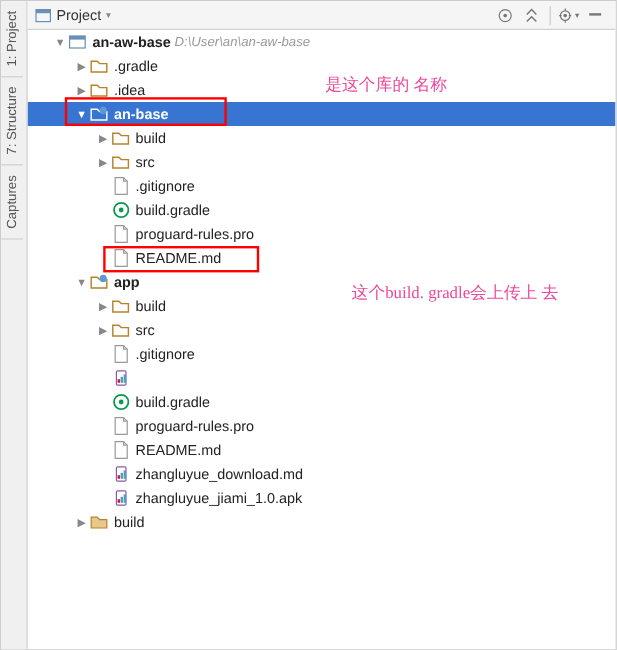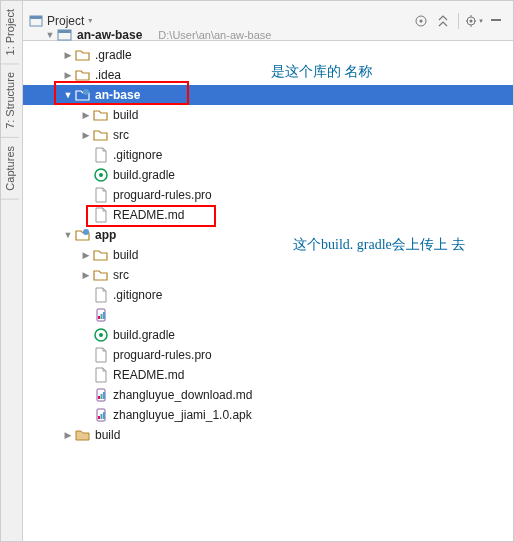--- a/index.html
+++ b/index.html
@@ -28,21 +28,21 @@
       color: #555;
       padding: 8px 3px;
       display: flex;
       align-items: center;
       gap: 4px;
       border-top: 1px solid #d0d0d0;
     }
     .header {
       position: absolute;
       left: 22px; top: 0; right: 0;
-      height: 40px;
+      height: 24px;
       background: #f5f5f5;
       border-bottom: 1px solid #d0d0d0;
       display: flex;
       align-items: center;
       padding: 0 6px;
     }
     .header .title { flex: 0 0 auto; display: flex; align-items: center; gap: 4px; color: #333; }
     .header .spacer { flex: 1; }
     .header .toolbtn {
       width: 22px; height: 22px;
@@ -80,24 +80,24 @@
     }
     .row.selected .arrow { color: #fff; }
     .icon {
       width: 16px; height: 16px;
       display: inline-flex; align-items: center; justify-content: center;
       margin-right: 4px;
       flex-shrink: 0;
     }
     .label { flex: 0 0 auto; }
     .label.bold { font-weight: bold; }
-    .path { color: #999; margin-left: 16px; font-size: 11px; }
+    .path { color: #999; margin-left: 3px; font-size: 11px; font-style: italic; }
     .annot {
       position: absolute;
-      color: #0369a1;
+      color: #ec4899;
       font-size: 14px;
       font-family: "SimSun", serif;
       pointer-events: none;
       line-height: 1.3;
     }
     .redbox {
       position: absolute;
       border: 2px solid #ff0000;
       pointer-events: none;
     }

